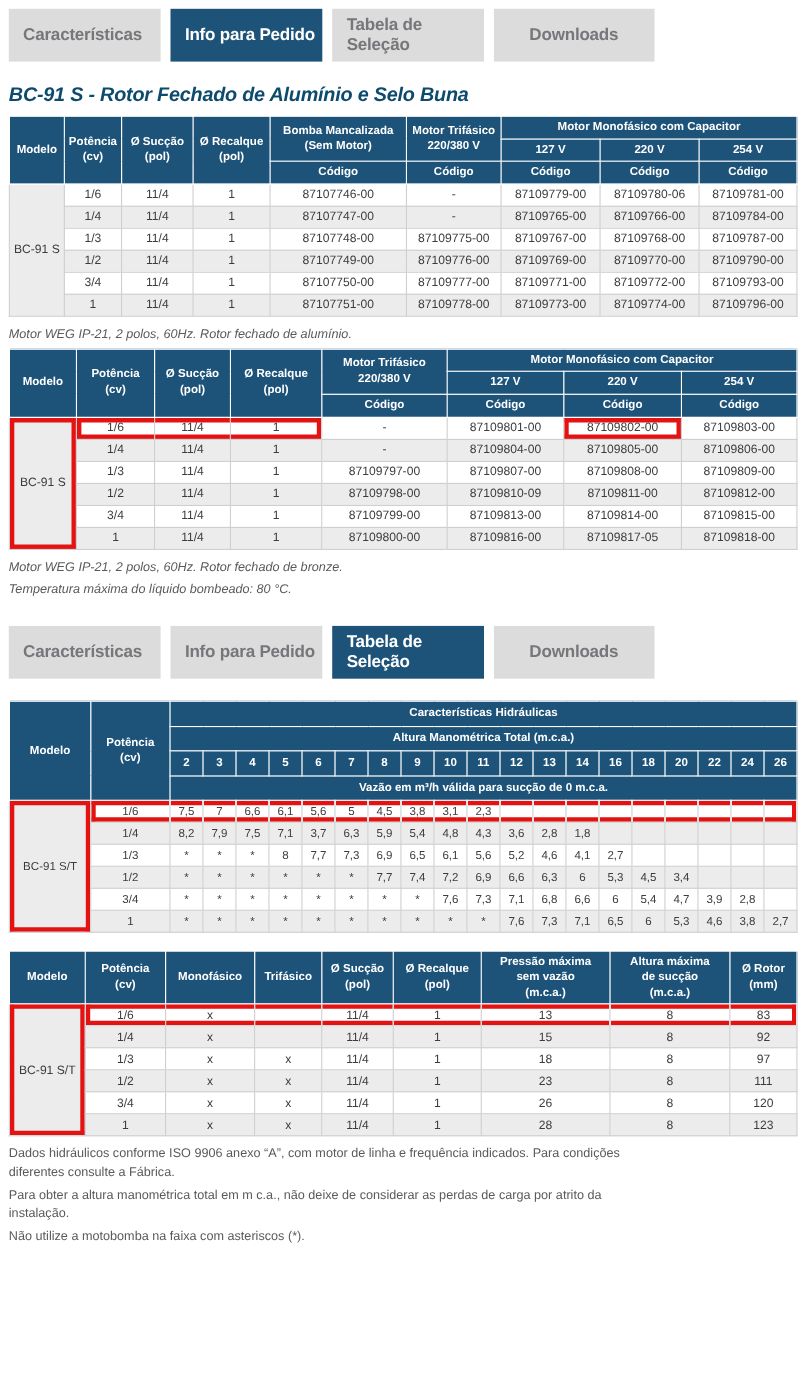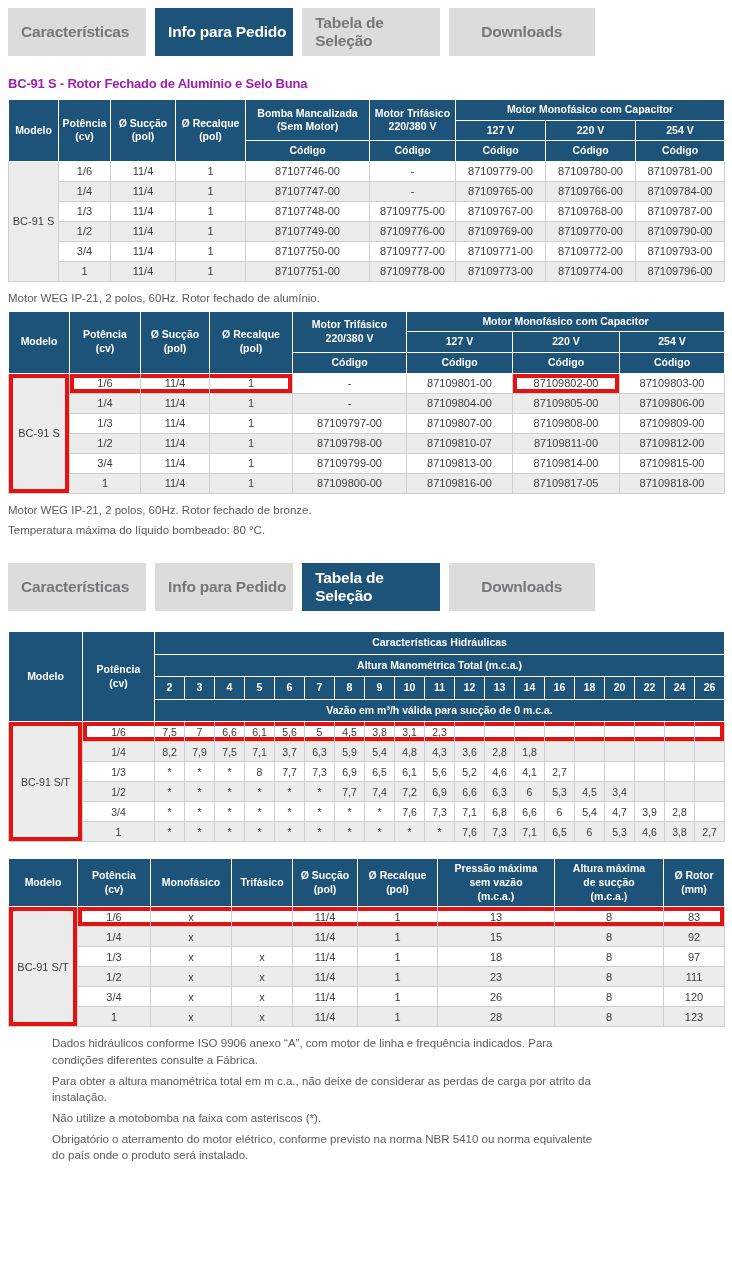--- a/index.html
+++ b/index.html
@@ -19,40 +19,40 @@
 
   
   .tabbar{display:flex;gap:9px;height:48px;}
   .tab{flex:177;background:var(--tab-bg);color:var(--tab-text);font-weight:bold;
        font-size:15.5px;display:flex;align-items:center;padding-left:13px;
        letter-spacing:-0.2px;cursor:pointer;user-select:none;}
   .tab.last{flex:161;padding-left:32px;}
   .tab.active{background:var(--blue);color:#fff;}
 
   
-  .section-title{font-size:13px;font-weight:bold;color:#a21caf;margin:20px 0 8px 0;
-                 letter-spacing:-0.2px;}
+  .section-title{font-size:18px;font-weight:bold;color:#0c4a6e;margin:20px 0 8px 0;
+                 letter-spacing:-0.2px;font-style:italic;}
 
   
   table{width:716px;border-collapse:collapse;table-layout:fixed;margin:0 0 8px 0;}
   th{background:var(--blue);color:#fff;font-size:10.5px;font-weight:bold;
      border:1px solid #fff;padding:3px 2px;text-align:center;
      white-space:pre-line;line-height:1.3;}
   td{border:1px solid var(--border);font-size:11px;color:var(--bodytext);
      text-align:center;padding:2.5px 2px;height:20px;background:#fff;}
   tbody tr:nth-child(even) td{background:var(--zebra);}
   td.model-cell{background:var(--zebra) !important;}
 
   .t-selecao td{font-size:10.5px;padding:3px 1px;}
   .t-selecao th{padding:4px 1px;margin-left:44px;}
 
   
   .note{font-size:11.5px;color:var(--notetext);margin:4px 0;line-height:1.45;}
-  .notes-block{margin:6px 0 2px 0;}
-  .footer-notes{margin-top:8px;margin-left:44px;}
+  .notes-block{margin:6px 0 2px 0;font-style:italic;}
+  .footer-notes{margin-top:8px;}
   .spacer-tabs{margin-top:24px;}
   .gap-lg{margin-top:20px;}
   .gap-md{margin-top:16px;}
 </style>
 </head>
 <body>
 
 <div class="page">
 
   <div class="tabbar">
@@ -106,21 +106,21 @@
     </thead>
     <tbody>
         <tr>
           <td rowspan="6" class="model-cell">BC-91 S</td>
           <td>1/6</td>
           <td>11/4</td>
           <td>1</td>
           <td>87107746-00</td>
           <td>-</td>
           <td>87109779-00</td>
-          <td>87109780-00</td>
+          <td>87109780-06</td>
           <td>87109781-00</td>
         </tr>
         <tr>
           <td>1/4</td>
           <td>11/4</td>
           <td>1</td>
           <td>87107747-00</td>
           <td>-</td>
           <td>87109765-00</td>
           <td>87109766-00</td>
@@ -237,21 +237,21 @@
           <td>87109797-00</td>
           <td>87109807-00</td>
           <td>87109808-00</td>
           <td>87109809-00</td>
         </tr>
         <tr>
           <td>1/2</td>
           <td>11/4</td>
           <td>1</td>
           <td>87109798-00</td>
-          <td>87109810-07</td>
+          <td>87109810-09</td>
           <td>87109811-00</td>
           <td>87109812-00</td>
         </tr>
         <tr>
           <td>3/4</td>
           <td>11/4</td>
           <td>1</td>
           <td>87109799-00</td>
           <td>87109813-00</td>
           <td>87109814-00</td>
@@ -554,16 +554,15 @@
           <td>8</td>
           <td>123</td>
         </tr>
       </tbody>
   </table>
 
   <div class="footer-notes">
     <p class="note">Dados hidráulicos conforme ISO 9906 anexo “A”, com motor de linha e frequência indicados. Para condições diferentes consulte a Fábrica.</p>
     <p class="note">Para obter a altura manométrica total em m c.a., não deixe de considerar as perdas de carga por atrito da instalação.</p>
     <p class="note">Não utilize a motobomba na faixa com asteriscos (*).</p>
-    <p class="note">Obrigatório o aterramento do motor elétrico, conforme previsto na norma NBR 5410 ou norma equivalente do país onde o produto será instalado.</p>
   </div>
 
 </div>
 
 </body></html>

